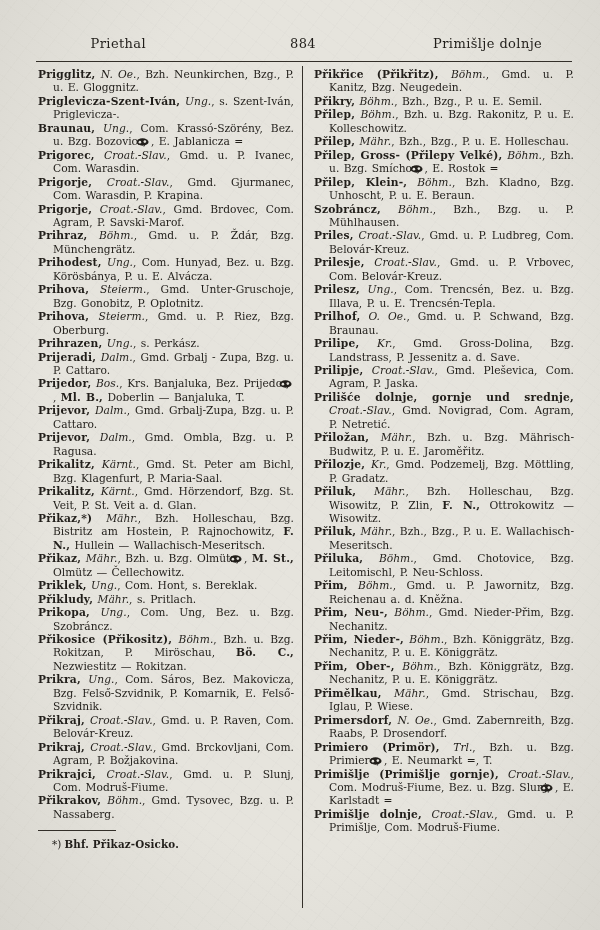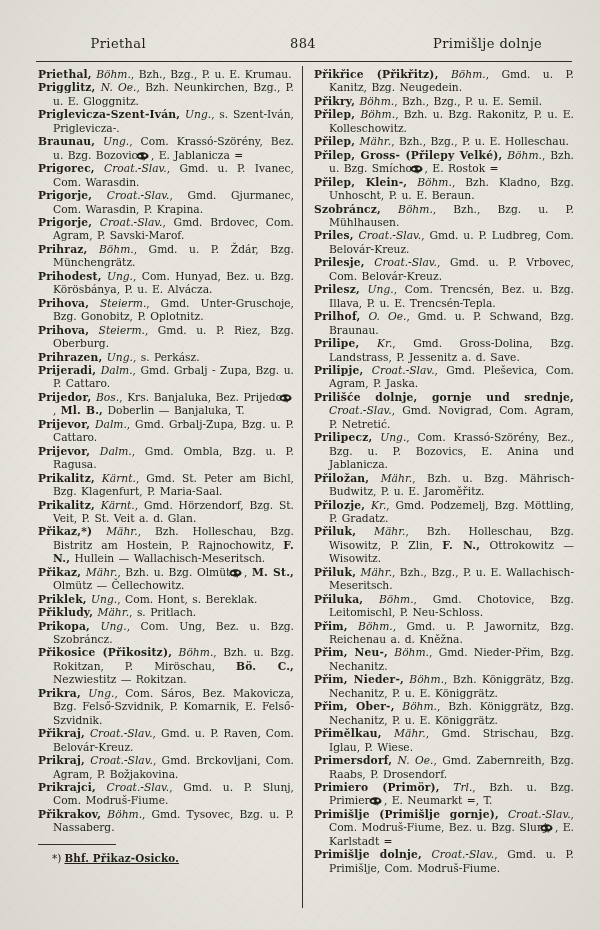--- a/index.html
+++ b/index.html
@@ -47,39 +47,38 @@
   .hw{font-weight:bold;letter-spacing:.2px;}
   .it{font-style:italic;}
   .posthorn{display:inline-block;vertical-align:-1px;line-height:0;}
   .footnote-rule{
     width:78px;border-top:1.2px solid #332f29;
     margin:9px 0 7px 0;
   }
   .footnote{
     font-size:10.3px;line-height:13px;padding-left:14px;
   }
-  .footnote .hw{font-weight:bold;text-decoration:underline;}
+  .footnote .hw{font-weight:bold;}
 </style>
 </head>
 <body>
 
 <div class="page">
   <div class="speckle"></div>
 
   <div class="header">
     <span>Priethal</span>
     <span>884</span>
     <span>Primišlje dolnje</span>
   </div>
   <div class="header-rule"></div>
   <div class="col-divider"></div>
 
   <div class="columns">
     <div class="col" id="col-left">
-        <div class="entry"><span class="hw">Priethal,</span><span class="it"> Böhm.</span><span class="">, Bzh., Bzg., P. u. E. Krumau.</span></div>
         <div class="entry"><span class="hw">Prigglitz,</span><span class="it"> N. Oe.</span><span class="">, Bzh. Neunkirchen, Bzg., P. u. E. Gloggnitz.</span></div>
         <div class="entry"><span class="hw">Priglevicza-Szent-Iván,</span><span class="it"> Ung.</span><span class="">, s. Szent-Iván, Priglevicza-.</span></div>
         <div class="entry"><span class="hw">Braunau,</span><span class="it"> Ung.</span><span class="">, Com. Krassó-Szörény, Bez. u. Bzg. Bozovics, </span><span class="posthorn"><svg width="13" height="8" viewBox="0 0 20 12" aria-hidden="true">
               <ellipse cx="10" cy="6" rx="9.3" ry="5.6" fill="#211e1a"></ellipse>
               <circle cx="6" cy="6.2" r="2" fill="#e4e2db"></circle>
               <circle cx="13.6" cy="5.4" r="2" fill="#e4e2db"></circle>
             </svg></span><span class="">, E. Jablanicza =</span></div>
         <div class="entry"><span class="hw">Prigorec,</span><span class="it"> Croat.-Slav.</span><span class="">, Gmd. u. P. Ivanec, Com. Warasdin.</span></div>
         <div class="entry"><span class="hw">Prigorje,</span><span class="it"> Croat.-Slav.</span><span class="">, Gmd. Gjurmanec, Com. Warasdin, P. Krapina.</span></div>
         <div class="entry"><span class="hw">Prigorje,</span><span class="it"> Croat.-Slav.</span><span class="">, Gmd. Brdovec, Com. Agram, P. Savski-Marof.</span></div>
@@ -128,21 +127,20 @@
             </svg></span><span class="">, E. Rostok =</span></div>
         <div class="entry"><span class="hw">Přilep, Klein-,</span><span class="it"> Böhm.</span><span class="">, Bzh. Kladno, Bzg. Unhoscht, P. u. E. Beraun.</span></div>
         <div class="entry"><span class="hw">Szobráncz,</span><span class="it"> Böhm.</span><span class="">, Bzh., Bzg. u. P. Mühlhausen.</span></div>
         <div class="entry"><span class="hw">Priles,</span><span class="it"> Croat.-Slav.</span><span class="">, Gmd. u. P. Ludbreg, Com. Belovár-Kreuz.</span></div>
         <div class="entry"><span class="hw">Prilesje,</span><span class="it"> Croat.-Slav.</span><span class="">, Gmd. u. P. Vrbovec, Com. Belovár-Kreuz.</span></div>
         <div class="entry"><span class="hw">Prilesz,</span><span class="it"> Ung.</span><span class="">, Com. Trencsén, Bez. u. Bzg. Illava, P. u. E. Trencsén-Tepla.</span></div>
         <div class="entry"><span class="hw">Prilhof,</span><span class="it"> O. Oe.</span><span class="">, Gmd. u. P. Schwand, Bzg. Braunau.</span></div>
         <div class="entry"><span class="hw">Prilipe,</span><span class="it"> Kr.</span><span class="">, Gmd. Gross-Dolina, Bzg. Landstrass, P. Jessenitz a. d. Save.</span></div>
         <div class="entry"><span class="hw">Prilipje,</span><span class="it"> Croat.-Slav.</span><span class="">, Gmd. Pleševica, Com. Agram, P. Jaska.</span></div>
         <div class="entry"><span class="hw">Prilišće dolnje, gornje und srednje,</span><span class="it"> Croat.-Slav.</span><span class="">, Gmd. Novigrad, Com. Agram, P. Netretić.</span></div>
-        <div class="entry"><span class="hw">Prilipecz,</span><span class="it"> Ung.</span><span class="">, Com. Krassó-Szörény, Bez., Bzg. u. P. Bozovics, E. Anina und Jablanicza.</span></div>
         <div class="entry"><span class="hw">Přiložan,</span><span class="it"> Mähr.</span><span class="">, Bzh. u. Bzg. Mährisch-Budwitz, P. u. E. Jaroměřitz.</span></div>
         <div class="entry"><span class="hw">Přilozje,</span><span class="it"> Kr.</span><span class="">, Gmd. Podzemelj, Bzg. Möttling, P. Gradatz.</span></div>
         <div class="entry"><span class="hw">Přiluk,</span><span class="it"> Mähr.</span><span class="">, Bzh. Holleschau, Bzg. Wisowitz, P. Zlin, </span><span class="hw">F. N.,</span><span class=""> Ottrokowitz — Wisowitz.</span></div>
         <div class="entry"><span class="hw">Přiluk,</span><span class="it"> Mähr.</span><span class="">, Bzh., Bzg., P. u. E. Wallachisch-Meseritsch.</span></div>
         <div class="entry"><span class="hw">Přiluka,</span><span class="it"> Böhm.</span><span class="">, Gmd. Chotovice, Bzg. Leitomischl, P. Neu-Schloss.</span></div>
         <div class="entry"><span class="hw">Přim,</span><span class="it"> Böhm.</span><span class="">, Gmd. u. P. Jawornitz, Bzg. Reichenau a. d. Kněžna.</span></div>
         <div class="entry"><span class="hw">Přim, Neu-,</span><span class="it"> Böhm.</span><span class="">, Gmd. Nieder-Přim, Bzg. Nechanitz.</span></div>
         <div class="entry"><span class="hw">Přim, Nieder-,</span><span class="it"> Böhm.</span><span class="">, Bzh. Königgrätz, Bzg. Nechanitz, P. u. E. Königgrätz.</span></div>
         <div class="entry"><span class="hw">Přim, Ober-,</span><span class="it"> Böhm.</span><span class="">, Bzh. Königgrätz, Bzg. Nechanitz, P. u. E. Königgrätz.</span></div>
         <div class="entry"><span class="hw">Přimělkau,</span><span class="it"> Mähr.</span><span class="">, Gmd. Strischau, Bzg. Iglau, P. Wiese.</span></div>

